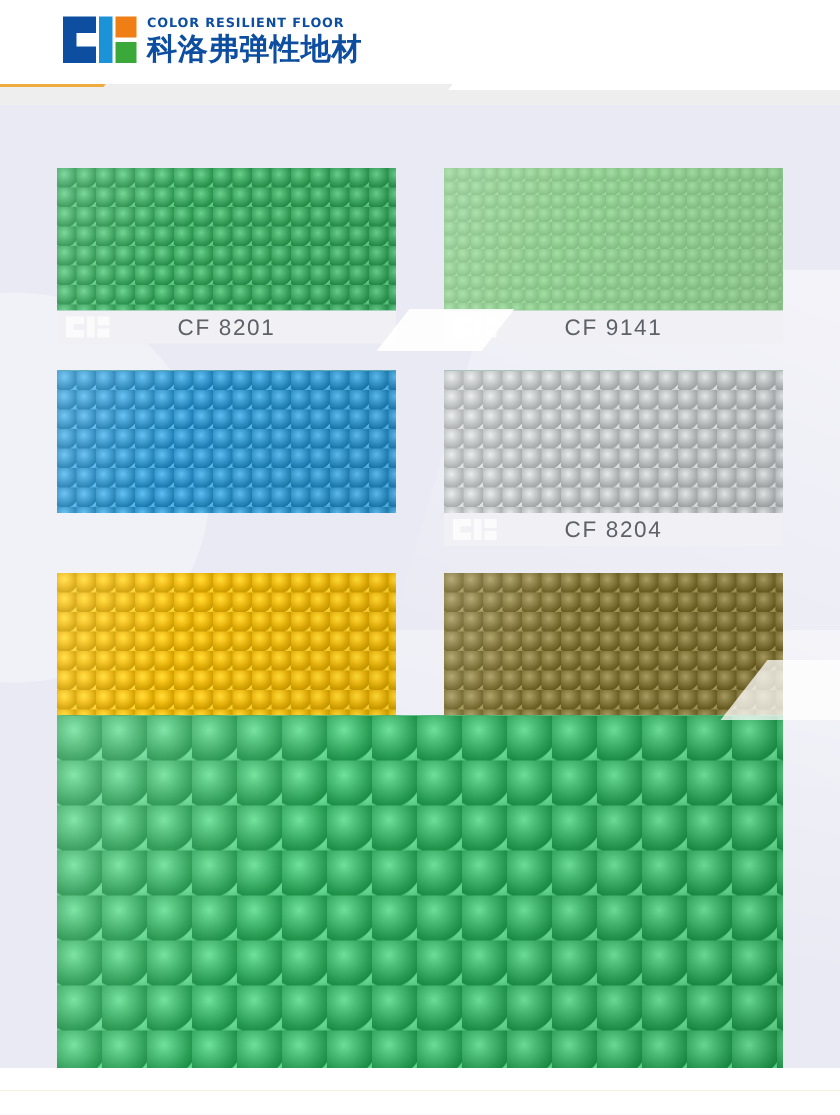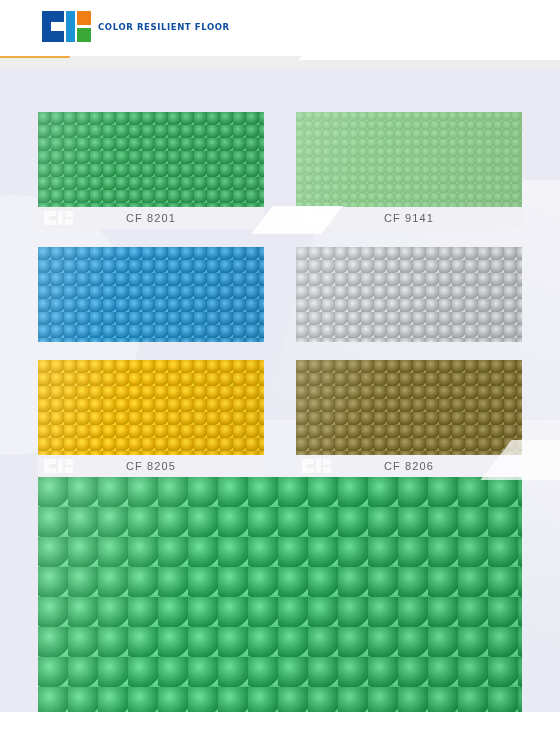--- a/index.html
+++ b/index.html
@@ -192,21 +192,21 @@
     left: 6px; top: 4px;
     width: 30px; height: 14px;
     opacity: 0.75;
   }
   .wm-c { position: absolute; left:0; top:0; width:12px; height:14px; background:#ffffff; }
   .wm-cn { position: absolute; left:5px; top:5px; width:7px; height:4px; background:#f0f0f5; }
   .wm-b { position: absolute; left:14px; top:0; width:5px; height:14px; background:#ffffff; }
   .wm-s1 { position: absolute; left:21px; top:0; width:8px; height:6px; background:#ffffff; }
   .wm-s2 { position: absolute; left:21px; top:8px; width:8px; height:6px; background:#ffffff; }
   .label-text {
-    font-size: 11px;
+    font-size: 15px;
     letter-spacing: 1.1px;
     color: #5f6168;
     font-family: "Liberation Sans", sans-serif;
     position: relative;
     z-index: 2;
   }
 
   
   .hero {
     position: absolute;
@@ -261,20 +261,21 @@
     <div class="brand">
       <div class="logo-mark">
         <div class="lm-c"></div>
         <div class="lm-c-notch"></div>
         <div class="lm-bar"></div>
         <div class="lm-orange"></div>
         <div class="lm-green"></div>
       </div>
       <div class="brand-text">
         <div class="brand-en">COLOR RESILIENT FLOOR</div>
+        <div class="brand-cn">科洛弗弹性地材</div>
       </div>
     </div>
   </div>
 
   <div class="grid">
 
     <div class="card">
       <div class="swatch" id="sw0">
         <div class="tex" style="background-color: rgb(58, 163, 94); background-image: radial-gradient(circle at 38% 32%, rgb(106, 211, 142) 0%, rgb(80, 185, 116) 26%, rgb(47, 152, 83) 62%, rgb(34, 139, 70) 78%, rgba(0, 0, 0, 0) 80%), radial-gradient(circle at 38% 32%, rgb(106, 211, 142) 0%, rgb(80, 185, 116) 26%, rgb(47, 152, 83) 62%, rgb(34, 139, 70) 78%, rgba(0, 0, 0, 0) 80%); background-size: 13px 13px, 13px 13px; background-position: 0px 0px, 6.5px 6.5px;"></div>
         <div class="gloss"></div>
@@ -312,20 +313,30 @@
       <div class="swatch" id="sw2">
         <div class="tex" style="background-color: rgb(47, 143, 196); background-image: radial-gradient(circle at 38% 32%, rgb(95, 191, 244) 0%, rgb(69, 165, 218) 26%, rgb(36, 132, 185) 62%, rgb(23, 119, 172) 78%, rgba(0, 0, 0, 0) 80%), radial-gradient(circle at 38% 32%, rgb(95, 191, 244) 0%, rgb(69, 165, 218) 26%, rgb(36, 132, 185) 62%, rgb(23, 119, 172) 78%, rgba(0, 0, 0, 0) 80%); background-size: 13px 13px, 13px 13px; background-position: 0px 0px, 6.5px 6.5px;"></div>
         <div class="gloss"></div>
       </div>
     </div>
 
     <div class="card">
       <div class="swatch" id="sw3">
         <div class="tex" style="background-color: rgb(185, 188, 189); background-image: radial-gradient(circle at 38% 32%, rgb(233, 236, 237) 0%, rgb(207, 210, 211) 26%, rgb(174, 177, 178) 62%, rgb(161, 164, 165) 78%, rgba(0, 0, 0, 0) 80%), radial-gradient(circle at 38% 32%, rgb(233, 236, 237) 0%, rgb(207, 210, 211) 26%, rgb(174, 177, 178) 62%, rgb(161, 164, 165) 78%, rgba(0, 0, 0, 0) 80%); background-size: 13px 13px, 13px 13px; background-position: 0px 0px, 6.5px 6.5px;"></div>
         <div class="gloss"></div>
+      </div>
+      <div class="labelbar">
+        <div class="wm">
+          <div class="wm-c"></div>
+            <div class="wm-cn"></div>
+            <div class="wm-b"></div>
+          <div class="wm-s1"></div>
+            <div class="wm-s2"></div>
+        </div>
+        <div class="label-text">CF 8204</div>
       </div>
     </div>
 
     <div class="card">
       <div class="swatch" id="sw4">
         <div class="tex" style="background-color: rgb(227, 176, 7); background-image: radial-gradient(circle at 38% 32%, rgb(255, 224, 55) 0%, rgb(249, 198, 29) 26%, rgb(216, 165, 0) 62%, rgb(203, 152, 0) 78%, rgba(0, 0, 0, 0) 80%), radial-gradient(circle at 38% 32%, rgb(255, 224, 55) 0%, rgb(249, 198, 29) 26%, rgb(216, 165, 0) 62%, rgb(203, 152, 0) 78%, rgba(0, 0, 0, 0) 80%); background-size: 13px 13px, 13px 13px; background-position: 0px 0px, 6.5px 6.5px;"></div>
         <div class="gloss"></div>
       </div>
       <div class="labelbar">
         <div class="wm">

